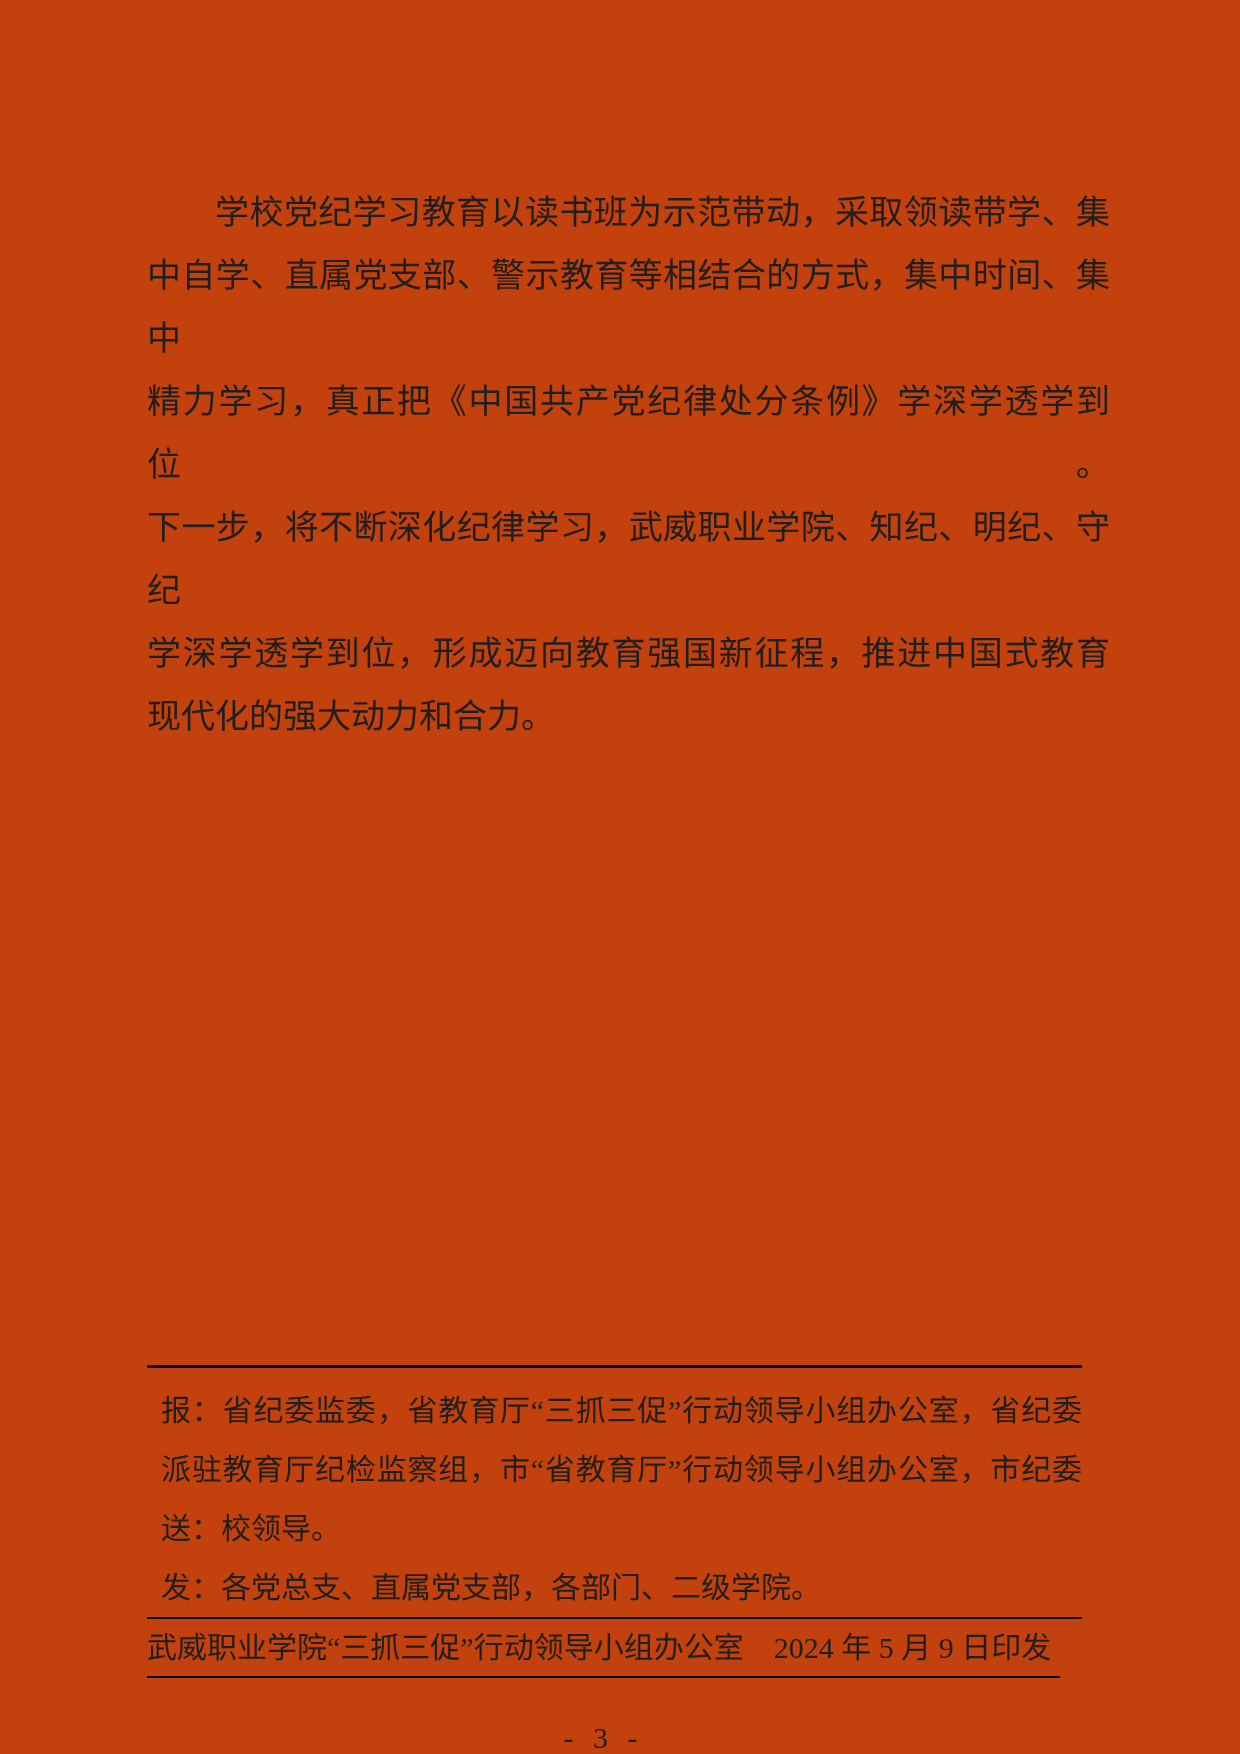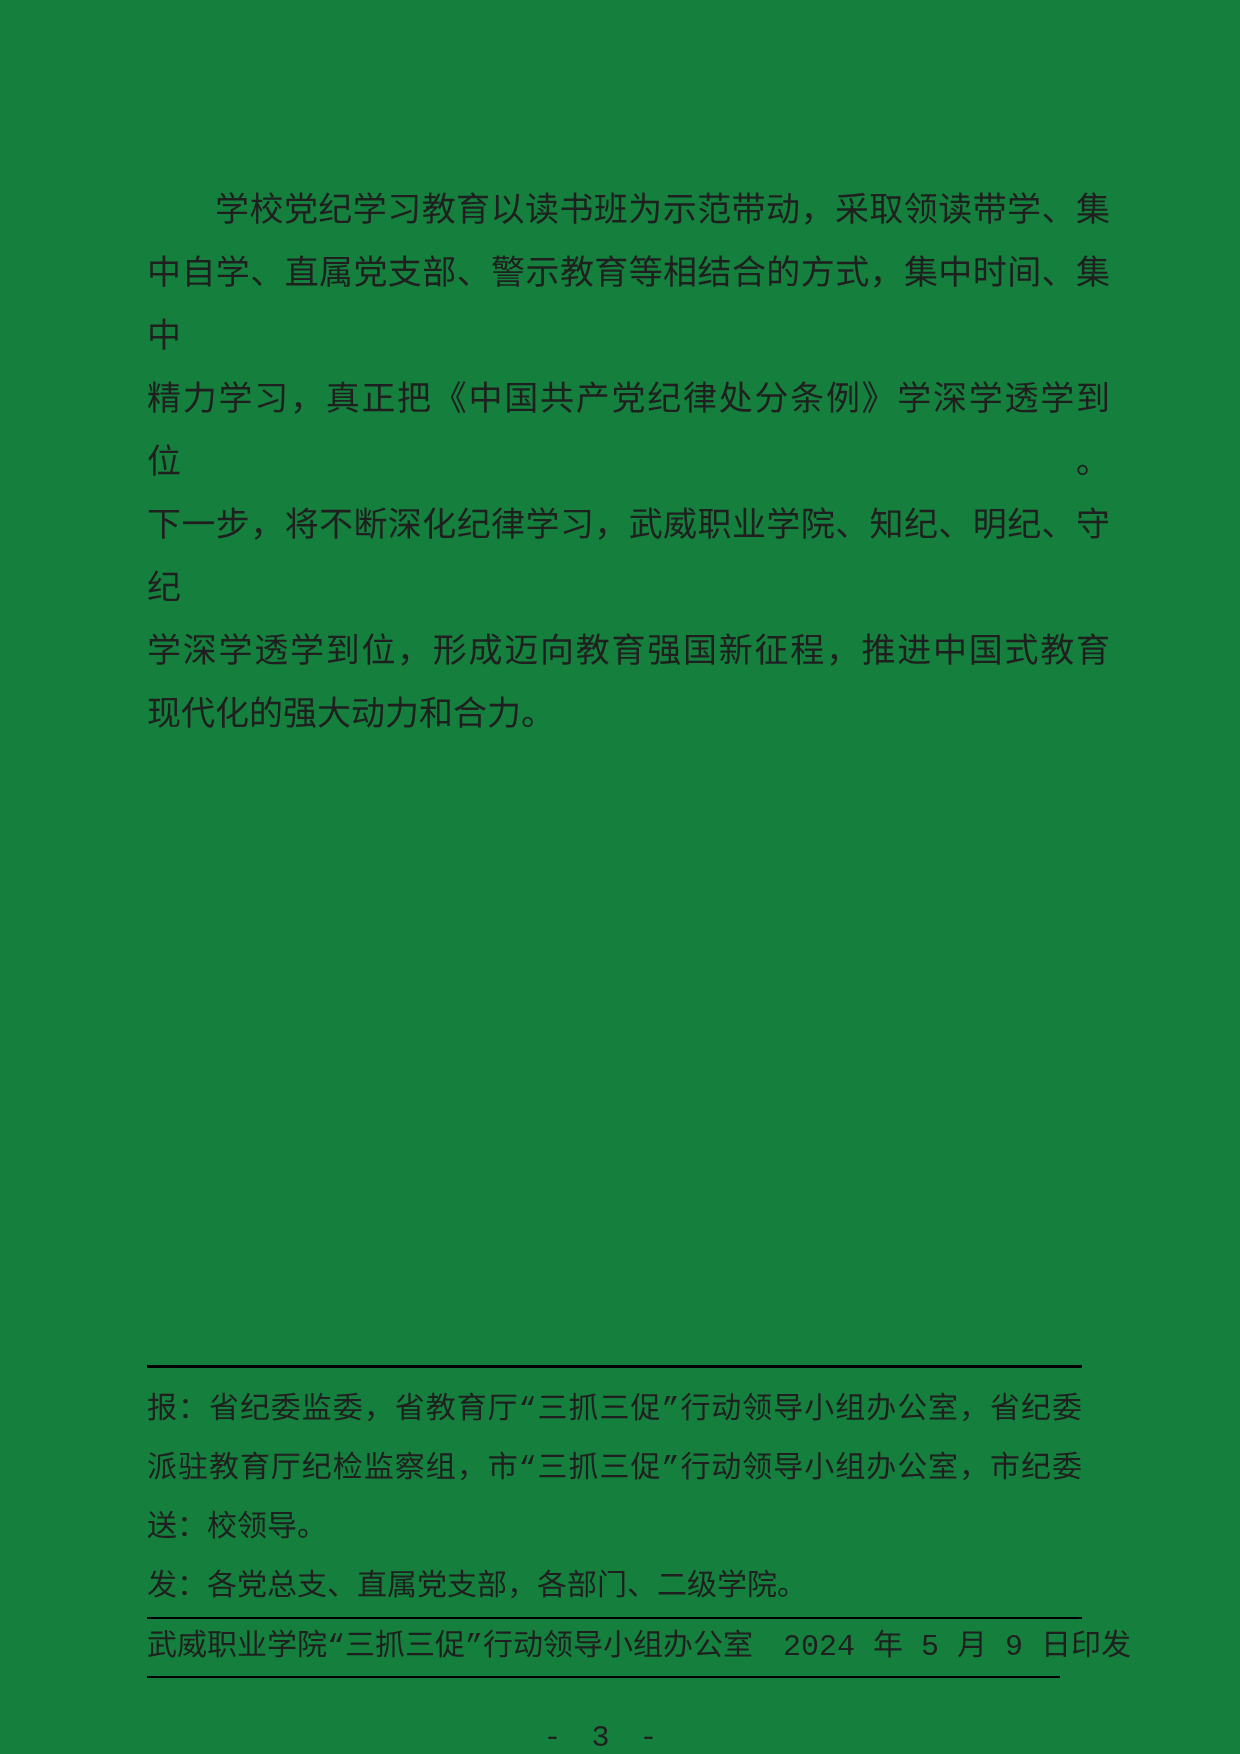--- a/index.html
+++ b/index.html
@@ -5,24 +5,24 @@
   html, body {
     margin: 0;
     padding: 0;
     background: #ffffff;
   }
   .page {
     position: relative;
     width: 1240px;
     height: 1754px;
     margin: 0 auto;
-    background: #15803d;
+    background: #c2410c;
     box-sizing: border-box;
     padding: 181px 130px 0 147px;
-    font-family: Liberation Mono, monospace;
+    font-family: Liberation Serif, serif;
     color: #1f1f1f;
     overflow: hidden;
   }
   
   .body-text {
     width: 963px;
     font-size: 34px;
     line-height: 63px;
   }
   .bline {
@@ -47,20 +47,21 @@
     height: 3px;
   }
   .footer-notes {
     width: 935px;
     margin-top: 13px;
     font-size: 30px;
     line-height: 59px;
   }
   .fline {
     white-space: nowrap;
+    margin-left: 14px;
   }
   .fline.just {
     white-space: normal;
     text-align: justify;
     text-align-last: justify;
   }
   .rule-mid {
     height: 2px;
   }
   .imprint {
@@ -93,21 +94,21 @@
     <div class="bline just">精力学习，真正把《中国共产党纪律处分条例》学深学透学到位。</div>
     <div class="bline just">下一步，将不断深化纪律学习，武威职业学院、知纪、明纪、守纪</div>
     <div class="bline just">学深学透学到位，形成迈向教育强国新征程，推进中国式教育</div>
     <div class="bline">现代化的强大动力和合力。</div>
   </div>
 
   <div class="rule rule-top"></div>
 
   <div class="footer-notes">
     <div class="fline just">报：省纪委监委，省教育厅“三抓三促”行动领导小组办公室，省纪委</div>
-    <div class="fline just">派驻教育厅纪检监察组，市“三抓三促”行动领导小组办公室，市纪委</div>
+    <div class="fline just">派驻教育厅纪检监察组，市“省教育厅”行动领导小组办公室，市纪委</div>
     <div class="fline">送：校领导。</div>
     <div class="fline">发：各党总支、直属党支部，各部门、二级学院。</div>
   </div>
 
   <div class="rule rule-mid"></div>
   <div class="imprint">武威职业学院“三抓三促”行动领导小组办公室　2024 年 5 月 9 日印发</div>
   <div class="rule rule-bottom"></div>
 
   <div class="page-number">- 3 -</div>
 

